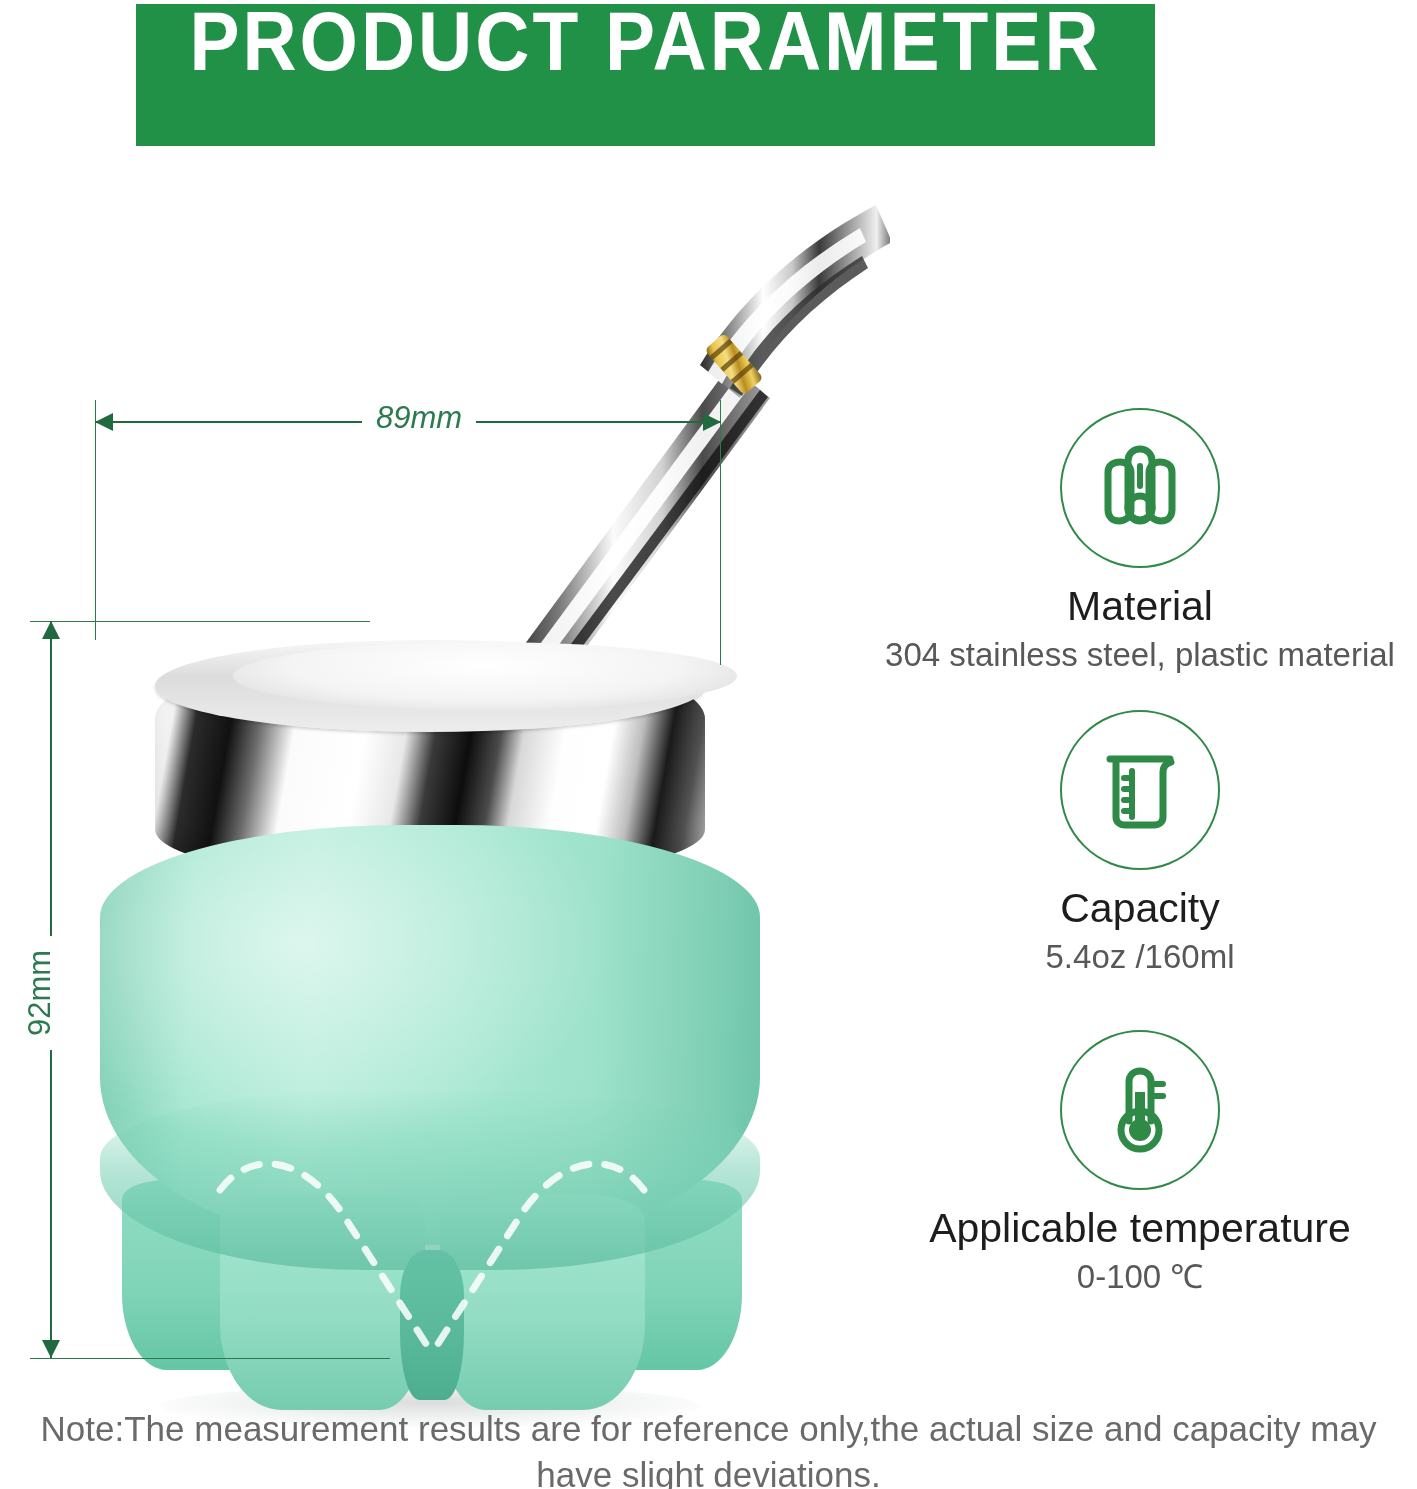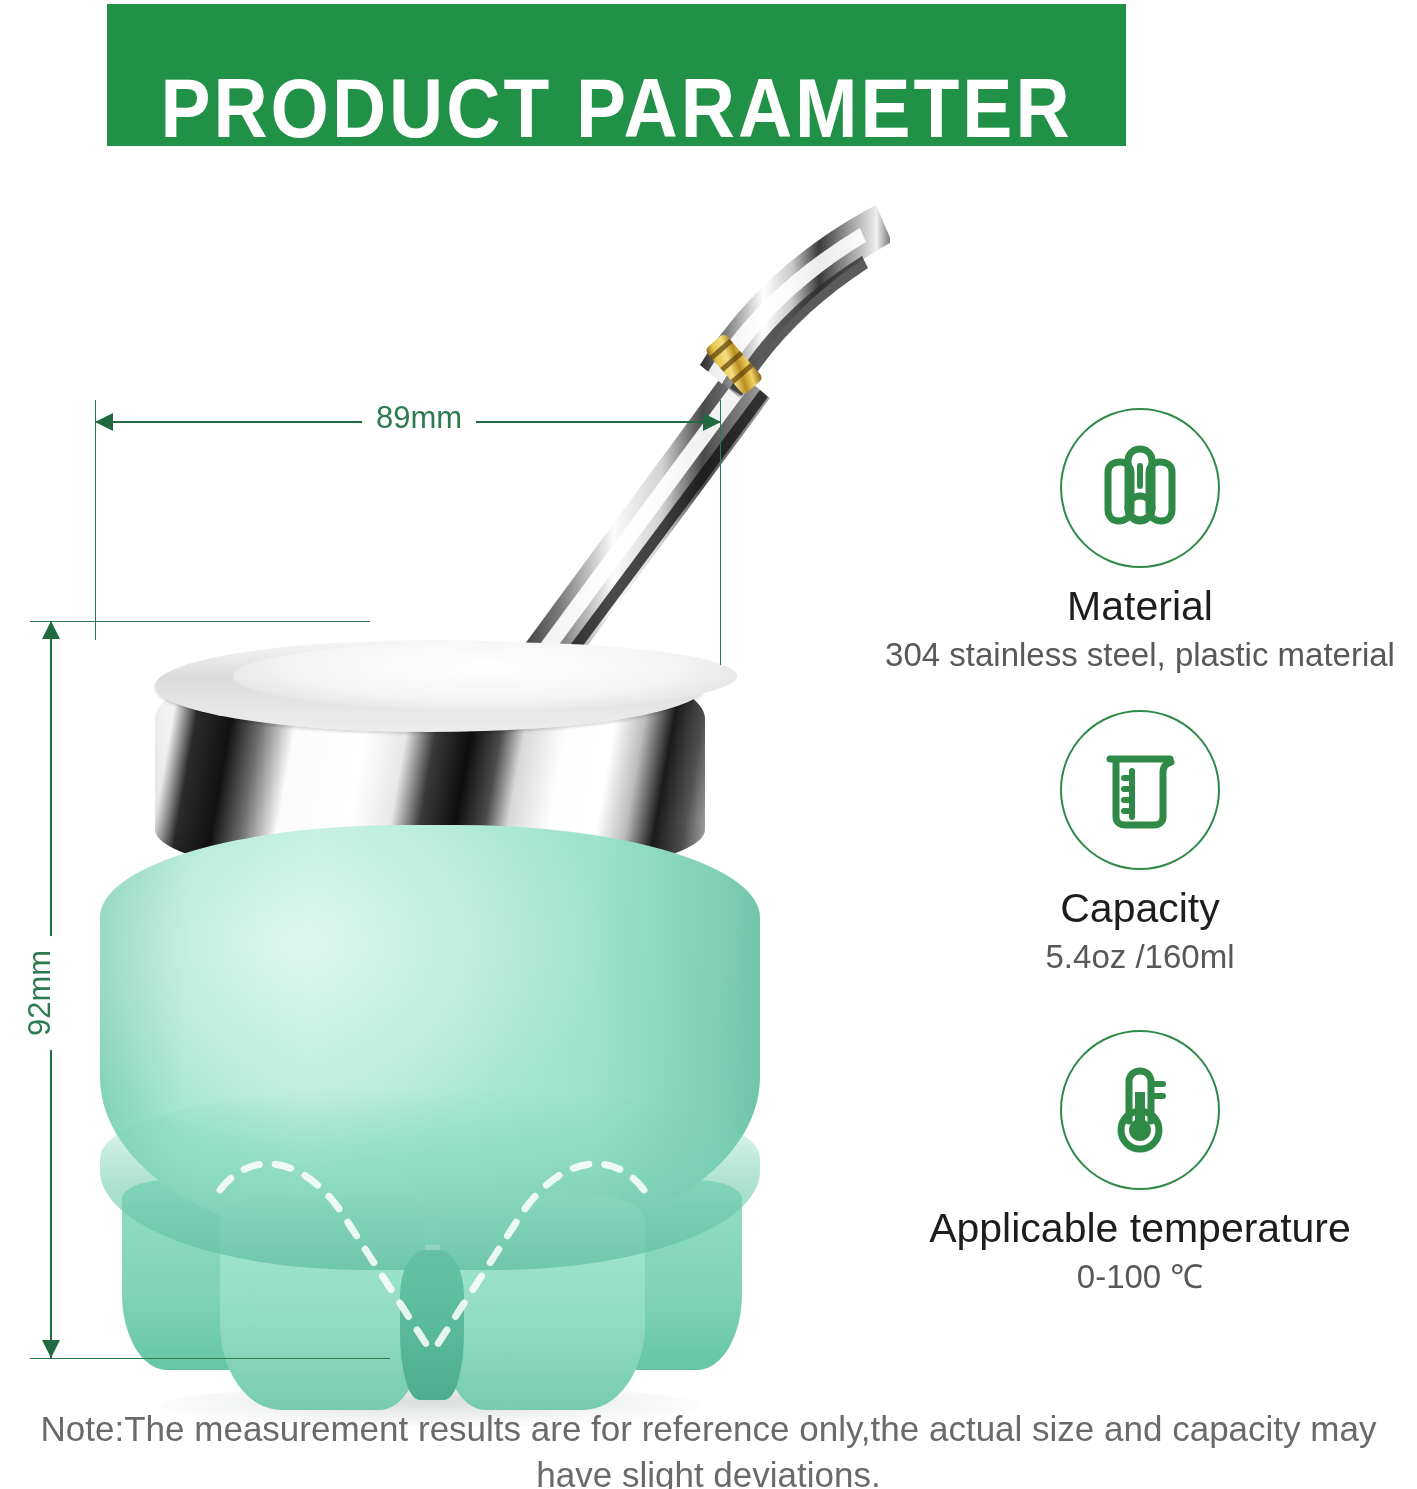--- a/index.html
+++ b/index.html
@@ -14,27 +14,27 @@
     position: relative;
     width: 1417px;
     height: 1489px;
     background: #ffffff;
     overflow: hidden;
   }
 
   
   .header-banner {
     position: absolute;
-    left: 107px;
+    left: 136px;
     top: 4px;
     width: 1019px;
     height: 142px;
     background: #219148;
     display: flex;
-    align-items: flex-end;
+    align-items: flex-start;
     justify-content: center;
   }
   .header-title {
     color: #ffffff;
     font-family: "Liberation Sans", sans-serif;
     font-size: 75px;
     font-weight: 700;
     letter-spacing: 3px;
     line-height: 1;
     white-space: nowrap;
@@ -86,20 +86,21 @@
     font-family: "Liberation Sans", sans-serif;
     font-size: 31px;
     font-weight: 400;
     background: #ffffff;
     padding: 0 14px;
     white-space: nowrap;
   }
   .dim-label-width {
     left: 362px;
     top: 400px;
+    font-style: italic;
   }
   .dim-label-height {
     left: -17px;
     top: 975px;
     transform: rotate(-90deg);
     transform-origin: center center;
   }
 
   
   .product-stage {

